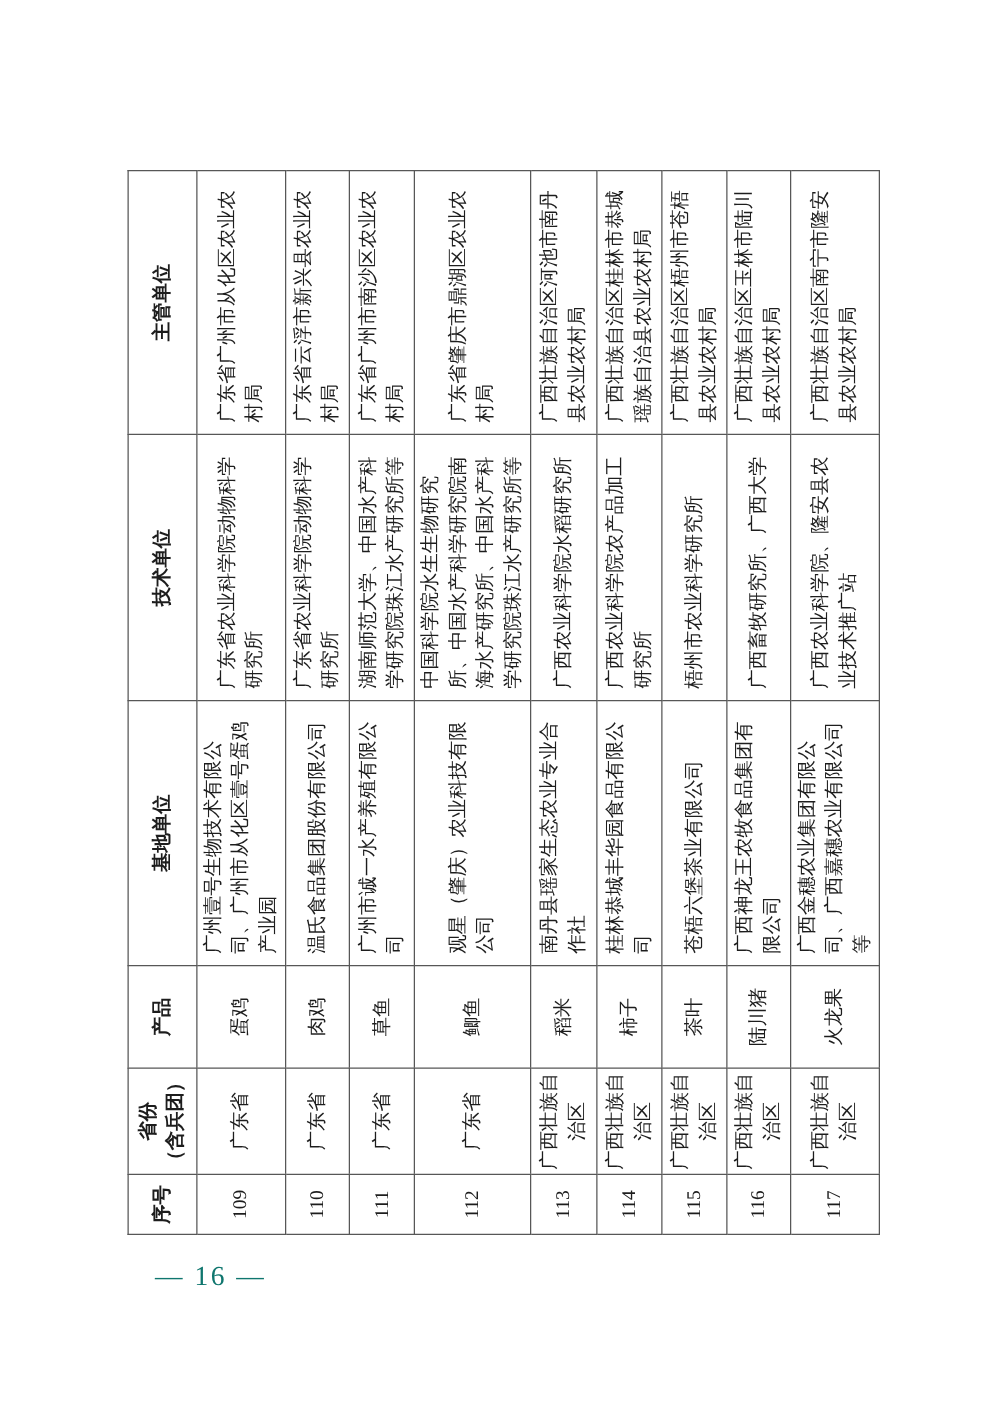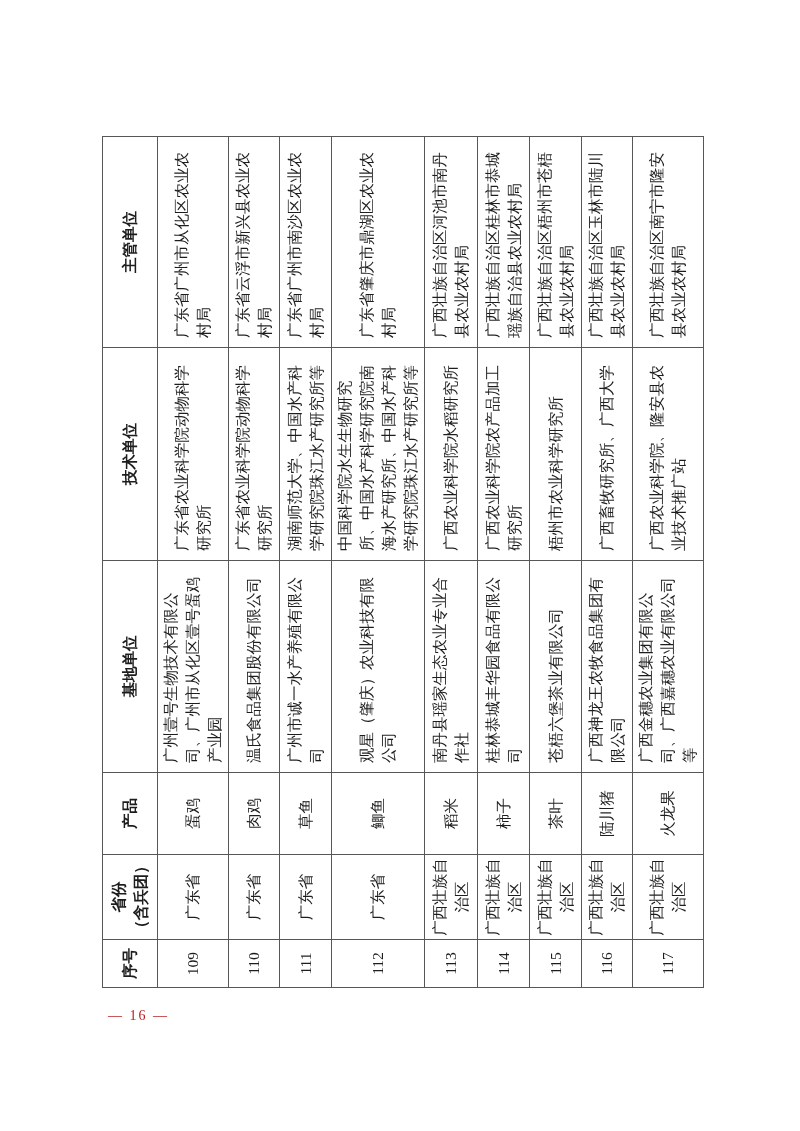--- a/index.html
+++ b/index.html
@@ -46,25 +46,25 @@
   td.cell-center {
     text-align: center;
     padding: 2px;
   }
   td.cell-left {
     text-align: left;
     padding: 2px 9px;
   }
   .page-number {
     position: absolute;
-    left: 108px;
+    left: 124px;
     top: 1008px;
-    font-size: 14px;
+    font-size: 22px;
     letter-spacing: 2px;
-    color: #b91c1c;
+    color: #0f766e;
     font-family: "Liberation Serif", "DejaVu Serif", serif;
   }
 </style>
 </head>
 <body>
 
 <div class="sheet">
 
   <table class="rotated">
     <colgroup>

